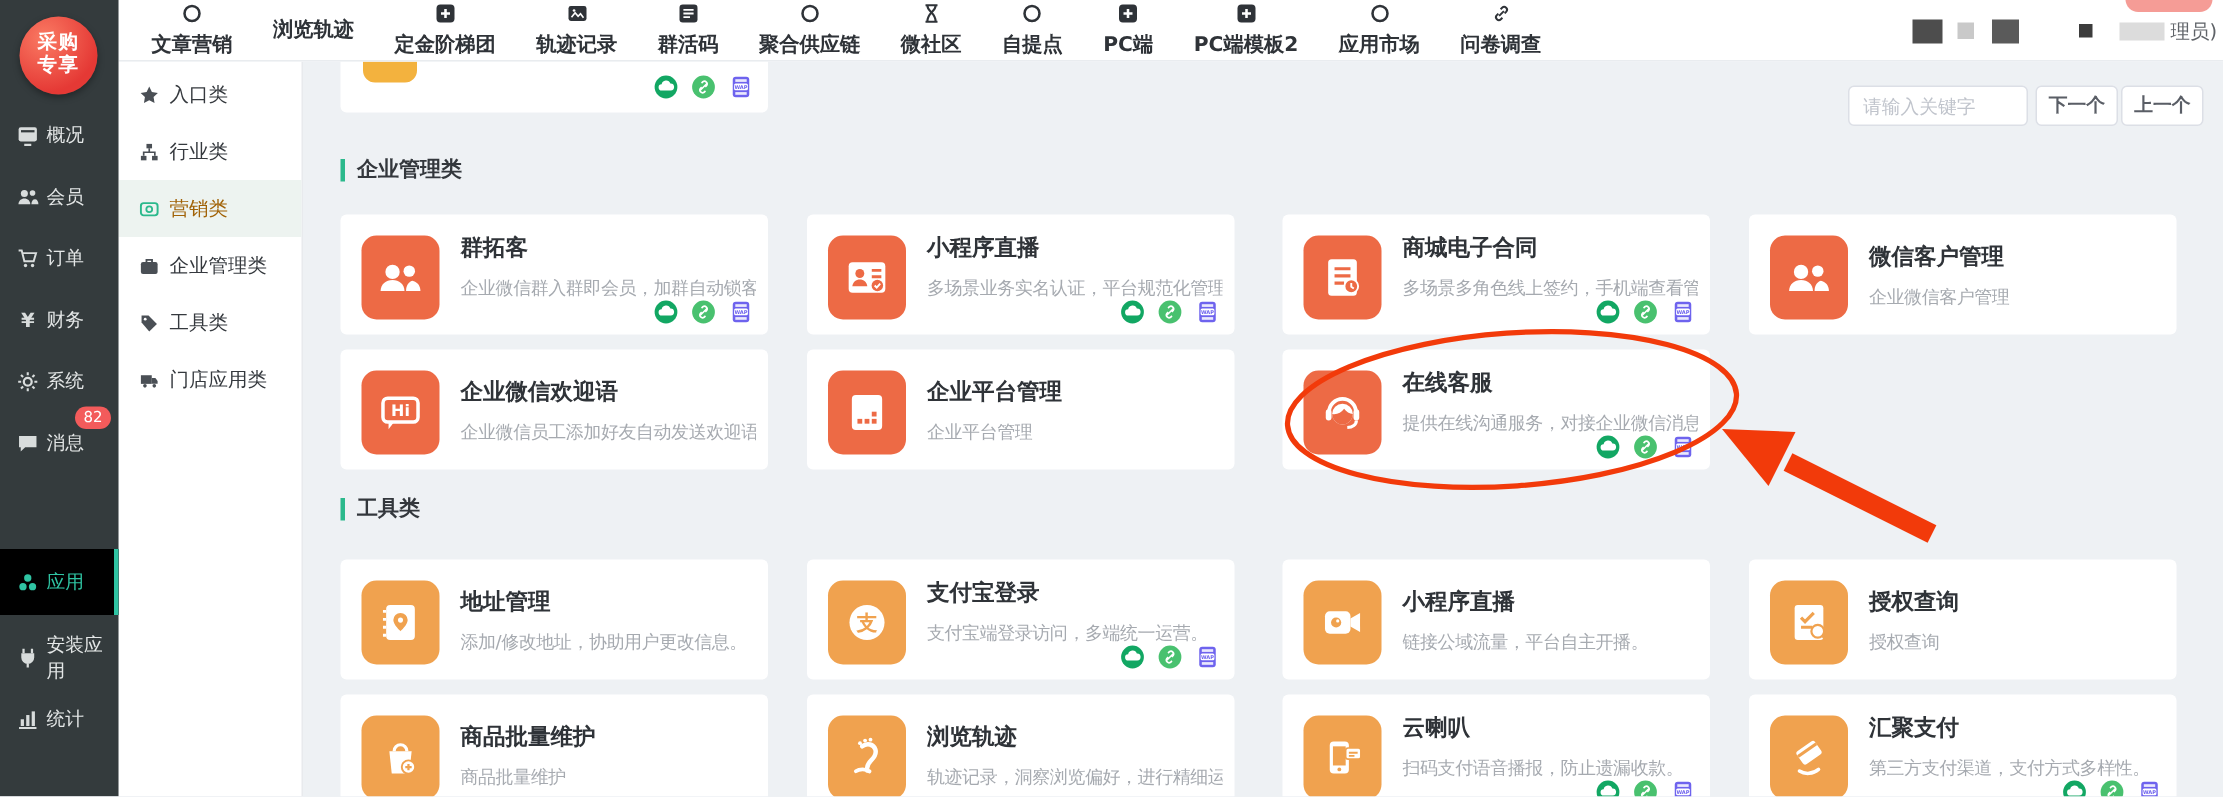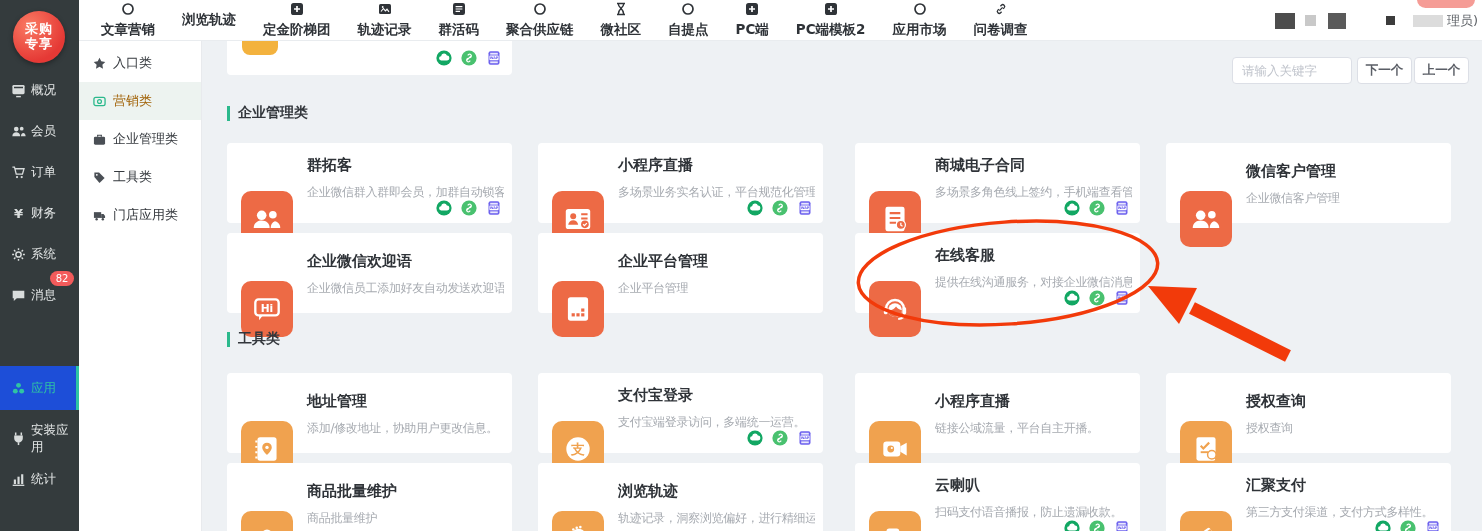--- a/index.html
+++ b/index.html
@@ -12,21 +12,21 @@
           background:radial-gradient(circle at 32% 28%, #fa7a63, #e53935 70%);
           display:flex; flex-direction:column; align-items:center; justify-content:center;
           color:#fff; font-weight:bold; font-size:13px; line-height:1.15; letter-spacing:1px;
           box-shadow:0 2px 5px rgba(0,0,0,.35); }
   .side-menu { position:absolute; left:0; top:70px; width:79px; }
   .side-item { position:relative; height:41px; display:flex; flex-direction:row; align-items:center;
                padding-left:11px; color:#e4e7e7; font-size:12.5px; cursor:pointer; gap:5px; }
   .side-item .ic { width:15px; height:15px; display:inline-flex; color:#d8dcdc; flex:0 0 15px; }
   .side-item .ic svg { width:100%; height:100%; }
   .side-item.gap-before { margin-top:50px; }
-  .side-item.active { height:44px; background:#1d4ed8; border-right:3px solid #2fc4a3; color:#2fc4a3; }
+  .side-item.active { height:44px; background:#000000; border-right:3px solid #2fc4a3; color:#2fc4a3; }
   .side-item.active .ic { color:#2fc4a3; }
   .side-item.pad-after-active { margin-top:8px; }
   .badge { position:absolute; top:-4px; right:5px; background:#f35b5b; color:#fff; font-size:10px;
            line-height:15px; height:15px; min-width:24px; text-align:center; border-radius:8px; padding:0 4px; }
 
   
   .topbar { position:absolute; left:79px; top:0; width:1403px; height:41px; background:#fff;
             border-bottom:1px solid #e9ecef; display:flex; align-items:center; padding-left:22px; z-index:5; }
   .nav-item { display:flex; align-items:center; gap:5px; margin-right:27px; font-size:13.5px;
               font-weight:600; color:#2f3338; cursor:pointer; white-space:nowrap;flex-direction:column; }
@@ -62,21 +62,21 @@
                 border-radius:4px; font-size:12.5px; color:#5a5e66; font-family:inherit; cursor:pointer;font-weight:bold; }
   .btn-next { left:1357px; }
   .btn-prev { left:1414px; }
 
   
   .section-title { position:absolute; display:flex; align-items:center; gap:8px; font-size:14px;
                    font-weight:600; color:#33373c; }
   .section-title .bar { width:3px; height:15px; background:#2bb98c; }
   .card { position:absolute; width:285px; height:80px; background:#fff; border-radius:4px; cursor:pointer; }
   .app-icon { position:absolute; left:14px; top:14px; width:52px; height:56px; border-radius:10px;
-              display:flex; align-items:center; justify-content:center;margin-top:34px; }
+              display:flex; align-items:center; justify-content:center; }
   .app-icon svg { width:34px; height:34px; }
   .card-text { position:absolute; left:80px; top:13px; right:8px; }
   .card.no-platforms .card-text { top:19px; }
   .card-title { font-size:15px; font-weight:600; color:#2f3338; white-space:nowrap; }
   .card-desc { margin-top:9px; font-size:12px; color:#a6aab0; white-space:nowrap; letter-spacing:-.3px;
                overflow:hidden; }
   .platforms { position:absolute; right:10px; bottom:7px; display:flex; gap:9px; }
   .p-ic { width:16px; height:16px; display:inline-flex; cursor:pointer; }
   .p-ic svg { width:100%; height:100%; }
 
@@ -307,20 +307,31 @@
 
   <div class="catbar" id="catbar">
       <div class="cat-item">
         <span class="ic">
           <svg viewBox="0 0 14 14">
             <path d="M7 .8l1.9 3.9 4.3.6-3.1 3 .7 4.3L7 10.6 3.2 12.6l.7-4.3-3.1-3 4.3-.6z" fill="currentColor"></path>
           </svg>
         </span>
         <span>入口类</span>
       </div>
+      <div class="cat-item">
+        <span class="ic">
+          <svg viewBox="0 0 14 14">
+            <rect x="5" y="1" width="4" height="3.2" fill="currentColor"></rect>
+            <rect x="1" y="9.6" width="4" height="3.2" fill="currentColor"></rect>
+            <rect x="9" y="9.6" width="4" height="3.2" fill="currentColor"></rect>
+            <path d="M7 4.2V7M3 9.6V7h8v2.6" stroke="currentColor" fill="none" stroke-width="1.2"></path>
+          </svg>
+        </span>
+        <span>行业类</span>
+      </div>
       <div class="cat-item active">
         <span class="ic">
           <svg viewBox="0 0 14 14">
             <rect x="1" y="2.6" width="12" height="8.8" rx="2" fill="none" stroke="currentColor" stroke-width="1.4"></rect>
             <circle cx="7" cy="7" r="2.1" fill="none" stroke="currentColor" stroke-width="1.3"></circle>
           </svg>
         </span>
         <span>营销类</span>
       </div>
       <div class="cat-item">

